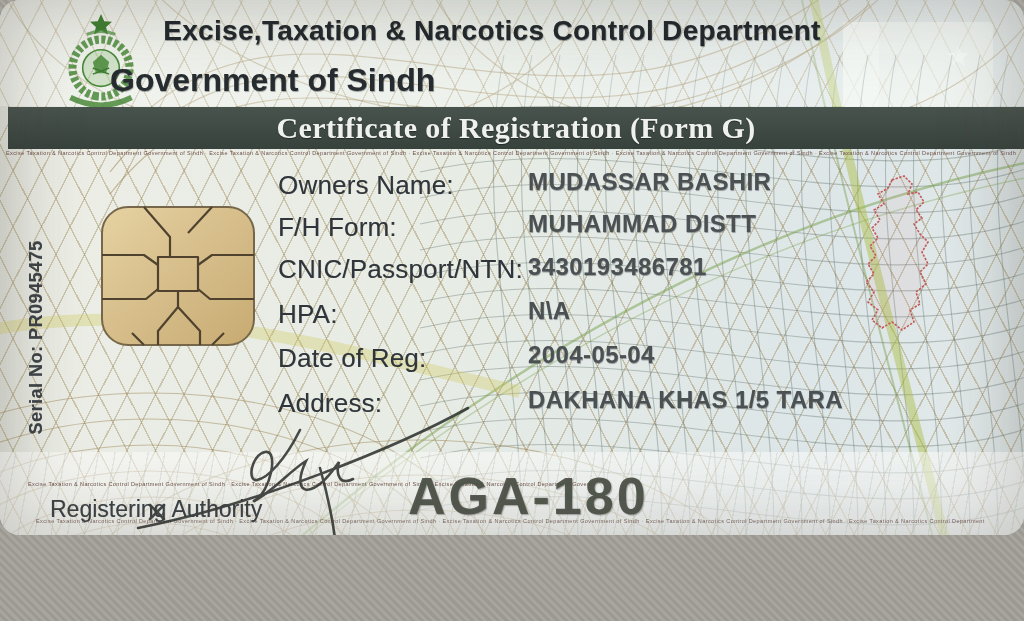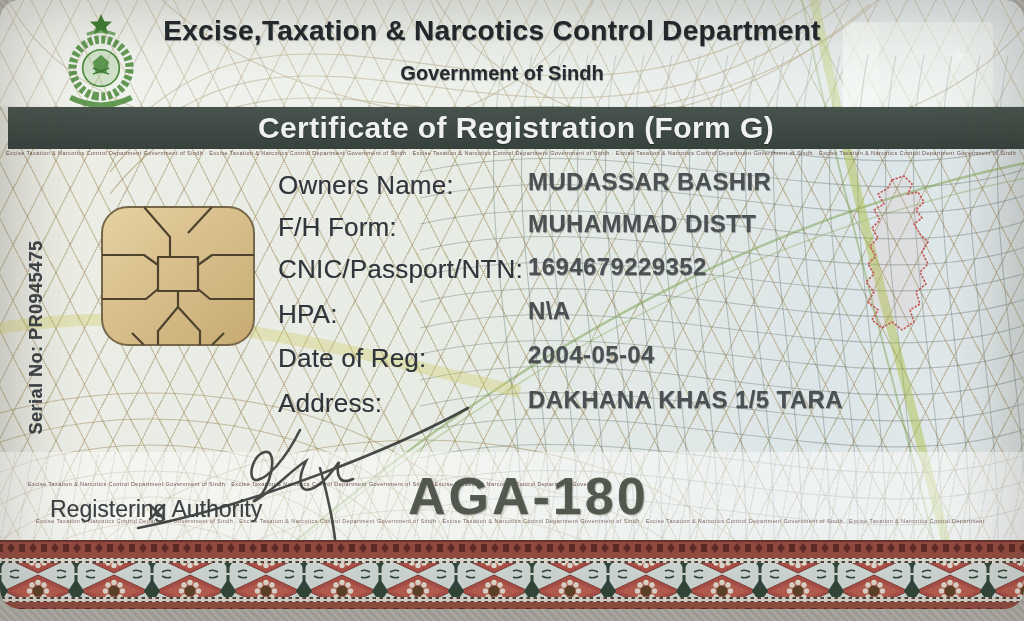--- a/index.html
+++ b/index.html
@@ -2,44 +2,44 @@
 <html><head>
 <meta charset="utf-8">
 <style>
   html,body{margin:0;padding:0;}
   body{
     width:1024px;height:621px;overflow:hidden;
     background:repeating-linear-gradient(45deg,#a8a59f 0 3px,#9c9993 3px 6px);
     font-family:"Liberation Sans", sans-serif;
   }
   .card{
-    position:relative;width:1024px;height:609px;border-radius:20px;overflow:hidden;
+    position:relative;width:1024px;height:535px;border-radius:20px;overflow:hidden;
     background:linear-gradient(105deg,#edeee6 0%,#e7ece5 45%,#dde6e8 78%,#e3eaea 100%);
     box-shadow:inset 0 0 70px rgba(60,60,50,.22);
   }
   .layer{position:absolute;inset:0;}
   .lattice{
     background:
       repeating-linear-gradient(63deg, rgba(158,136,86,0) 0 24px, rgba(158,136,86,.42) 24px 25.4px),
       repeating-linear-gradient(-63deg, rgba(150,130,82,0) 0 24px, rgba(150,130,82,.38) 24px 25.4px);
   }
   .head-light{position:absolute;left:0;right:0;top:0;height:106px;background:rgba(250,251,248,.35);}
   .rays{
     position:absolute;left:0;right:0;top:452px;height:90px;
     background:
       repeating-linear-gradient(100deg, rgba(0,0,0,0) 0 15px, rgba(128,138,112,.35) 15px 16.3px);
     box-shadow:inset 0 0 0 200px rgba(251,252,249,.55);
   }
   .hdr1{position:absolute;left:110px;right:150px;top:15px;text-align:center;
     font-size:28px;font-weight:700;color:#23282c;letter-spacing:.3px;
     text-shadow:.6px .6px .8px rgba(35,40,44,.45);}
-  .hdr2{position:absolute;left:110px;right:130px;top:62px;text-align:center;
-    font-size:20px;font-weight:700;color:#272c30;text-shadow:.6px .6px .8px rgba(35,40,44,.4);}
+  .hdr2{position:absolute;left:110px;right:130px;top:62px;text-align:left;
+    font-size:32px;font-weight:700;color:#272c30;text-shadow:.6px .6px .8px rgba(35,40,44,.4);}
   .banner{position:absolute;left:8px;right:0;top:107px;height:42px;
-    background:linear-gradient(#49534d,#38423d);}
+    background:linear-gradient(#49534d,#38423d);font-family:Liberation Serif, serif;}
   .banner span{display:block;text-align:center;line-height:42px;font-size:30px;font-weight:700;
     color:#eef1ee;letter-spacing:.4px;text-shadow:0 1px 1px rgba(0,0,0,.4);}
   .micro{position:absolute;height:8px;overflow:hidden;white-space:nowrap;
     font-size:5.5px;letter-spacing:.4px;color:rgba(104,72,66,.95);}
   .mp1{top:150px;left:6px;right:6px;}
   .mp2{top:481px;left:28px;width:565px;}
   .mp3{top:518px;left:36px;width:950px;color:rgba(100,70,64,.8);}
   .serial{position:absolute;left:-79px;top:327px;width:230px;transform:rotate(-90deg);
     font-size:18px;font-weight:700;color:#3e4347;letter-spacing:.5px;text-align:center;
     text-shadow:.4px .4px .5px rgba(60,64,68,.5);}
@@ -200,21 +200,21 @@
     </g>
   </svg>
 
   <div class="flabel" style="top:170px">Owners Name:</div>
   <div class="fvalue" style="top:168px">MUDASSAR BASHIR</div>
 
   <div class="flabel" style="top:212px">F/H Form:</div>
   <div class="fvalue" style="top:210px">MUHAMMAD DISTT</div>
 
   <div class="flabel" style="top:254px">CNIC/Passport/NTN:</div>
-  <div class="fvalue" style="top:253px">1694679229352</div>
+  <div class="fvalue" style="top:253px">3430193486781</div>
 
   <div class="flabel" style="top:299px">HPA:</div>
   <div class="fvalue" style="top:297px">N\A</div>
 
   <div class="flabel" style="top:343px">Date of Reg:</div>
   <div class="fvalue" style="top:341px">2004-05-04</div>
 
   <div class="flabel" style="top:388px">Address:</div>
   <div class="fvalue" style="top:386px">DAKHANA KHAS 1/5 TARA</div>
 

